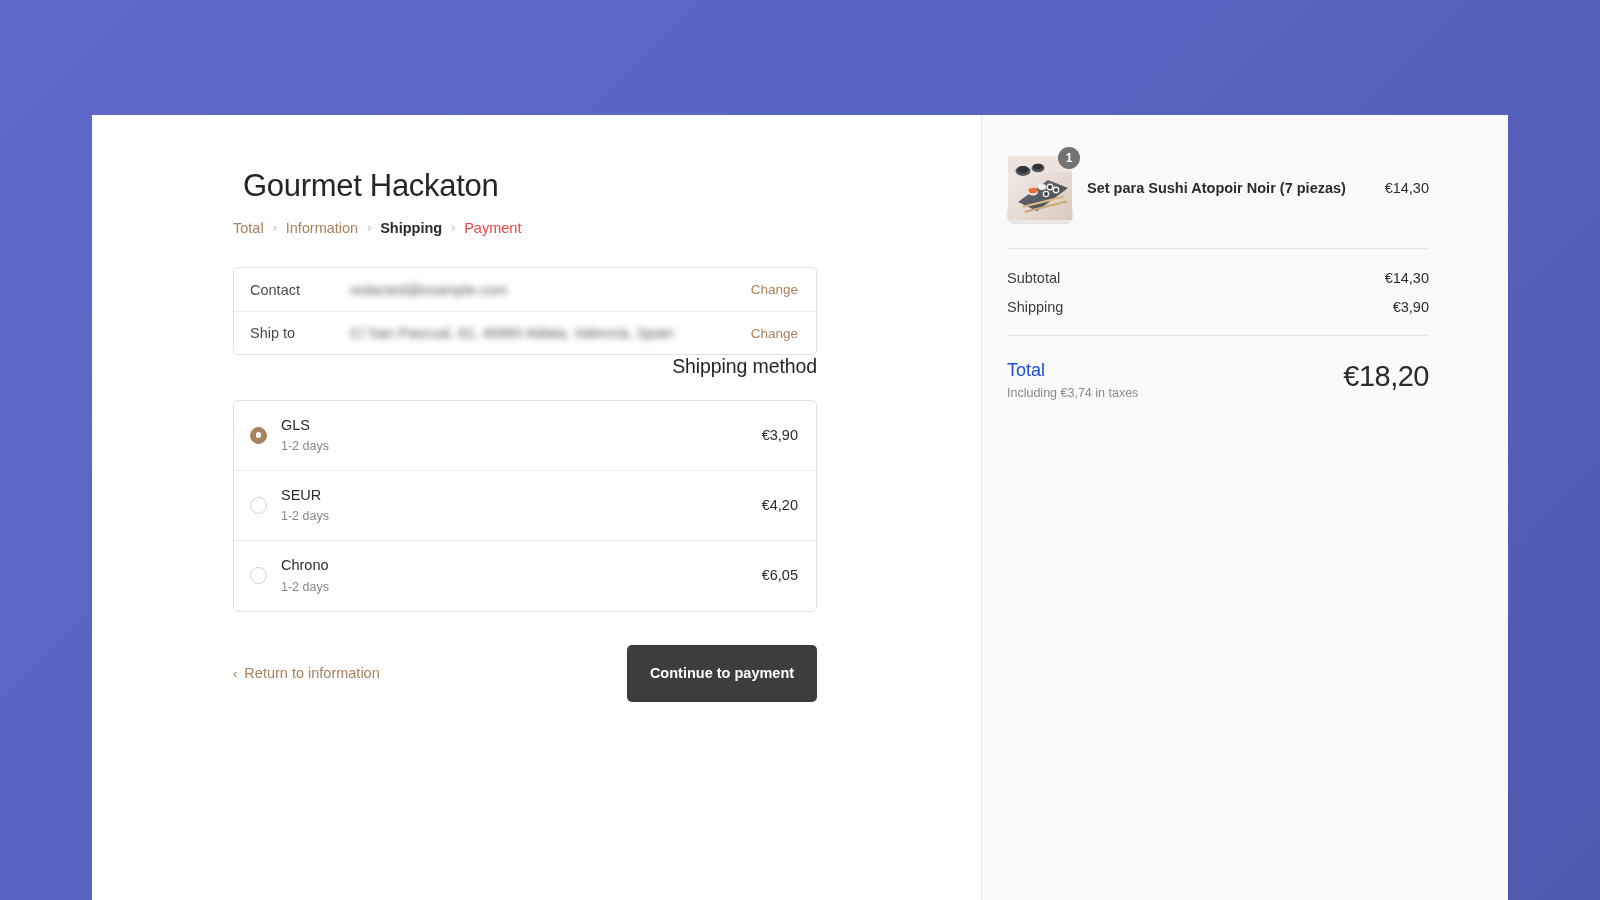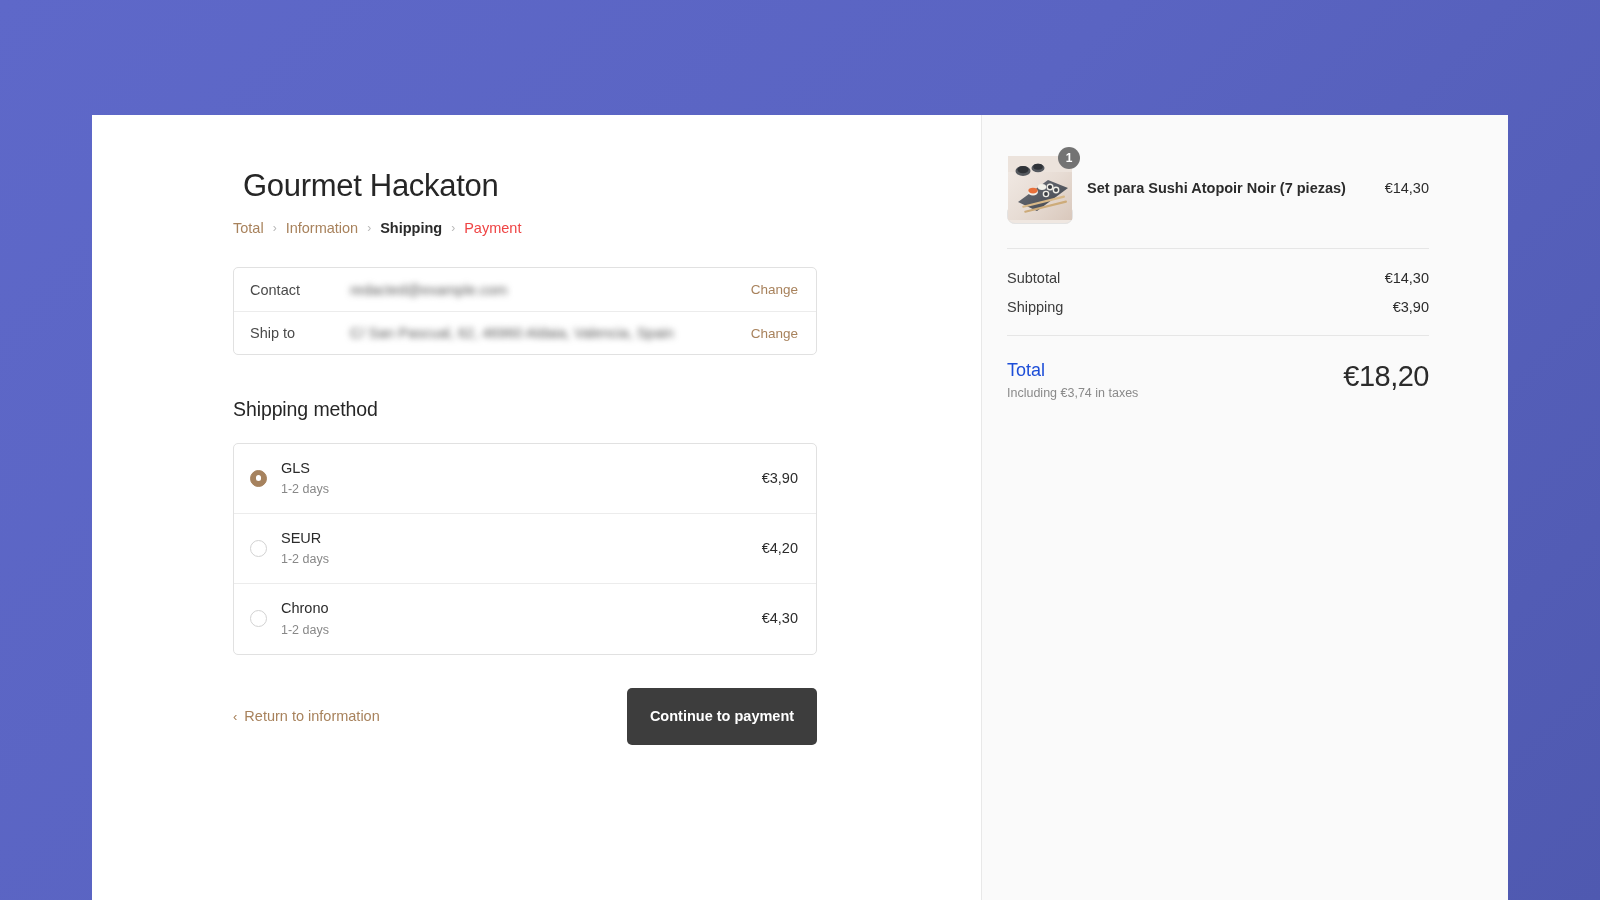--- a/index.html
+++ b/index.html
@@ -106,25 +106,25 @@
   .review-change {
     font-size: 13.5px;
     color: #a8825c;
     cursor: pointer;
     flex: 0 0 auto;
     margin-left: 12px;
   }
 
   
   #shipping-heading {
-    margin-top: 43px;
     font-size: 19.5px;
     font-weight: 400;
     color: #262626;
     letter-spacing: -0.1px;
+    text-align: right;
   }
 
   #shipping-options {
     margin-top: 22px;
     border: 1px solid #e1e1e1;
     border-radius: 5px;
     overflow: hidden;
     background: #fff;
   }
   .ship-option {
@@ -376,21 +376,21 @@
           </span>
           <span class="ship-price">€4,20</span>
         </div>
 
         <div class="ship-option">
           <span class="radio"></span>
           <span class="ship-text">
             <span class="ship-name" style="display: block;">Chrono</span>
             <span class="ship-eta" style="display: block;">1-2 days</span>
           </span>
-          <span class="ship-price">€4,30</span>
+          <span class="ship-price">€6,05</span>
         </div>
 
       </section>
 
       <div id="actions">
         <span id="return-link">
           <span id="return-chevron">‹</span>
           <span>Return to information</span>
         </span>
         <button id="continue-btn">Continue to payment</button>

